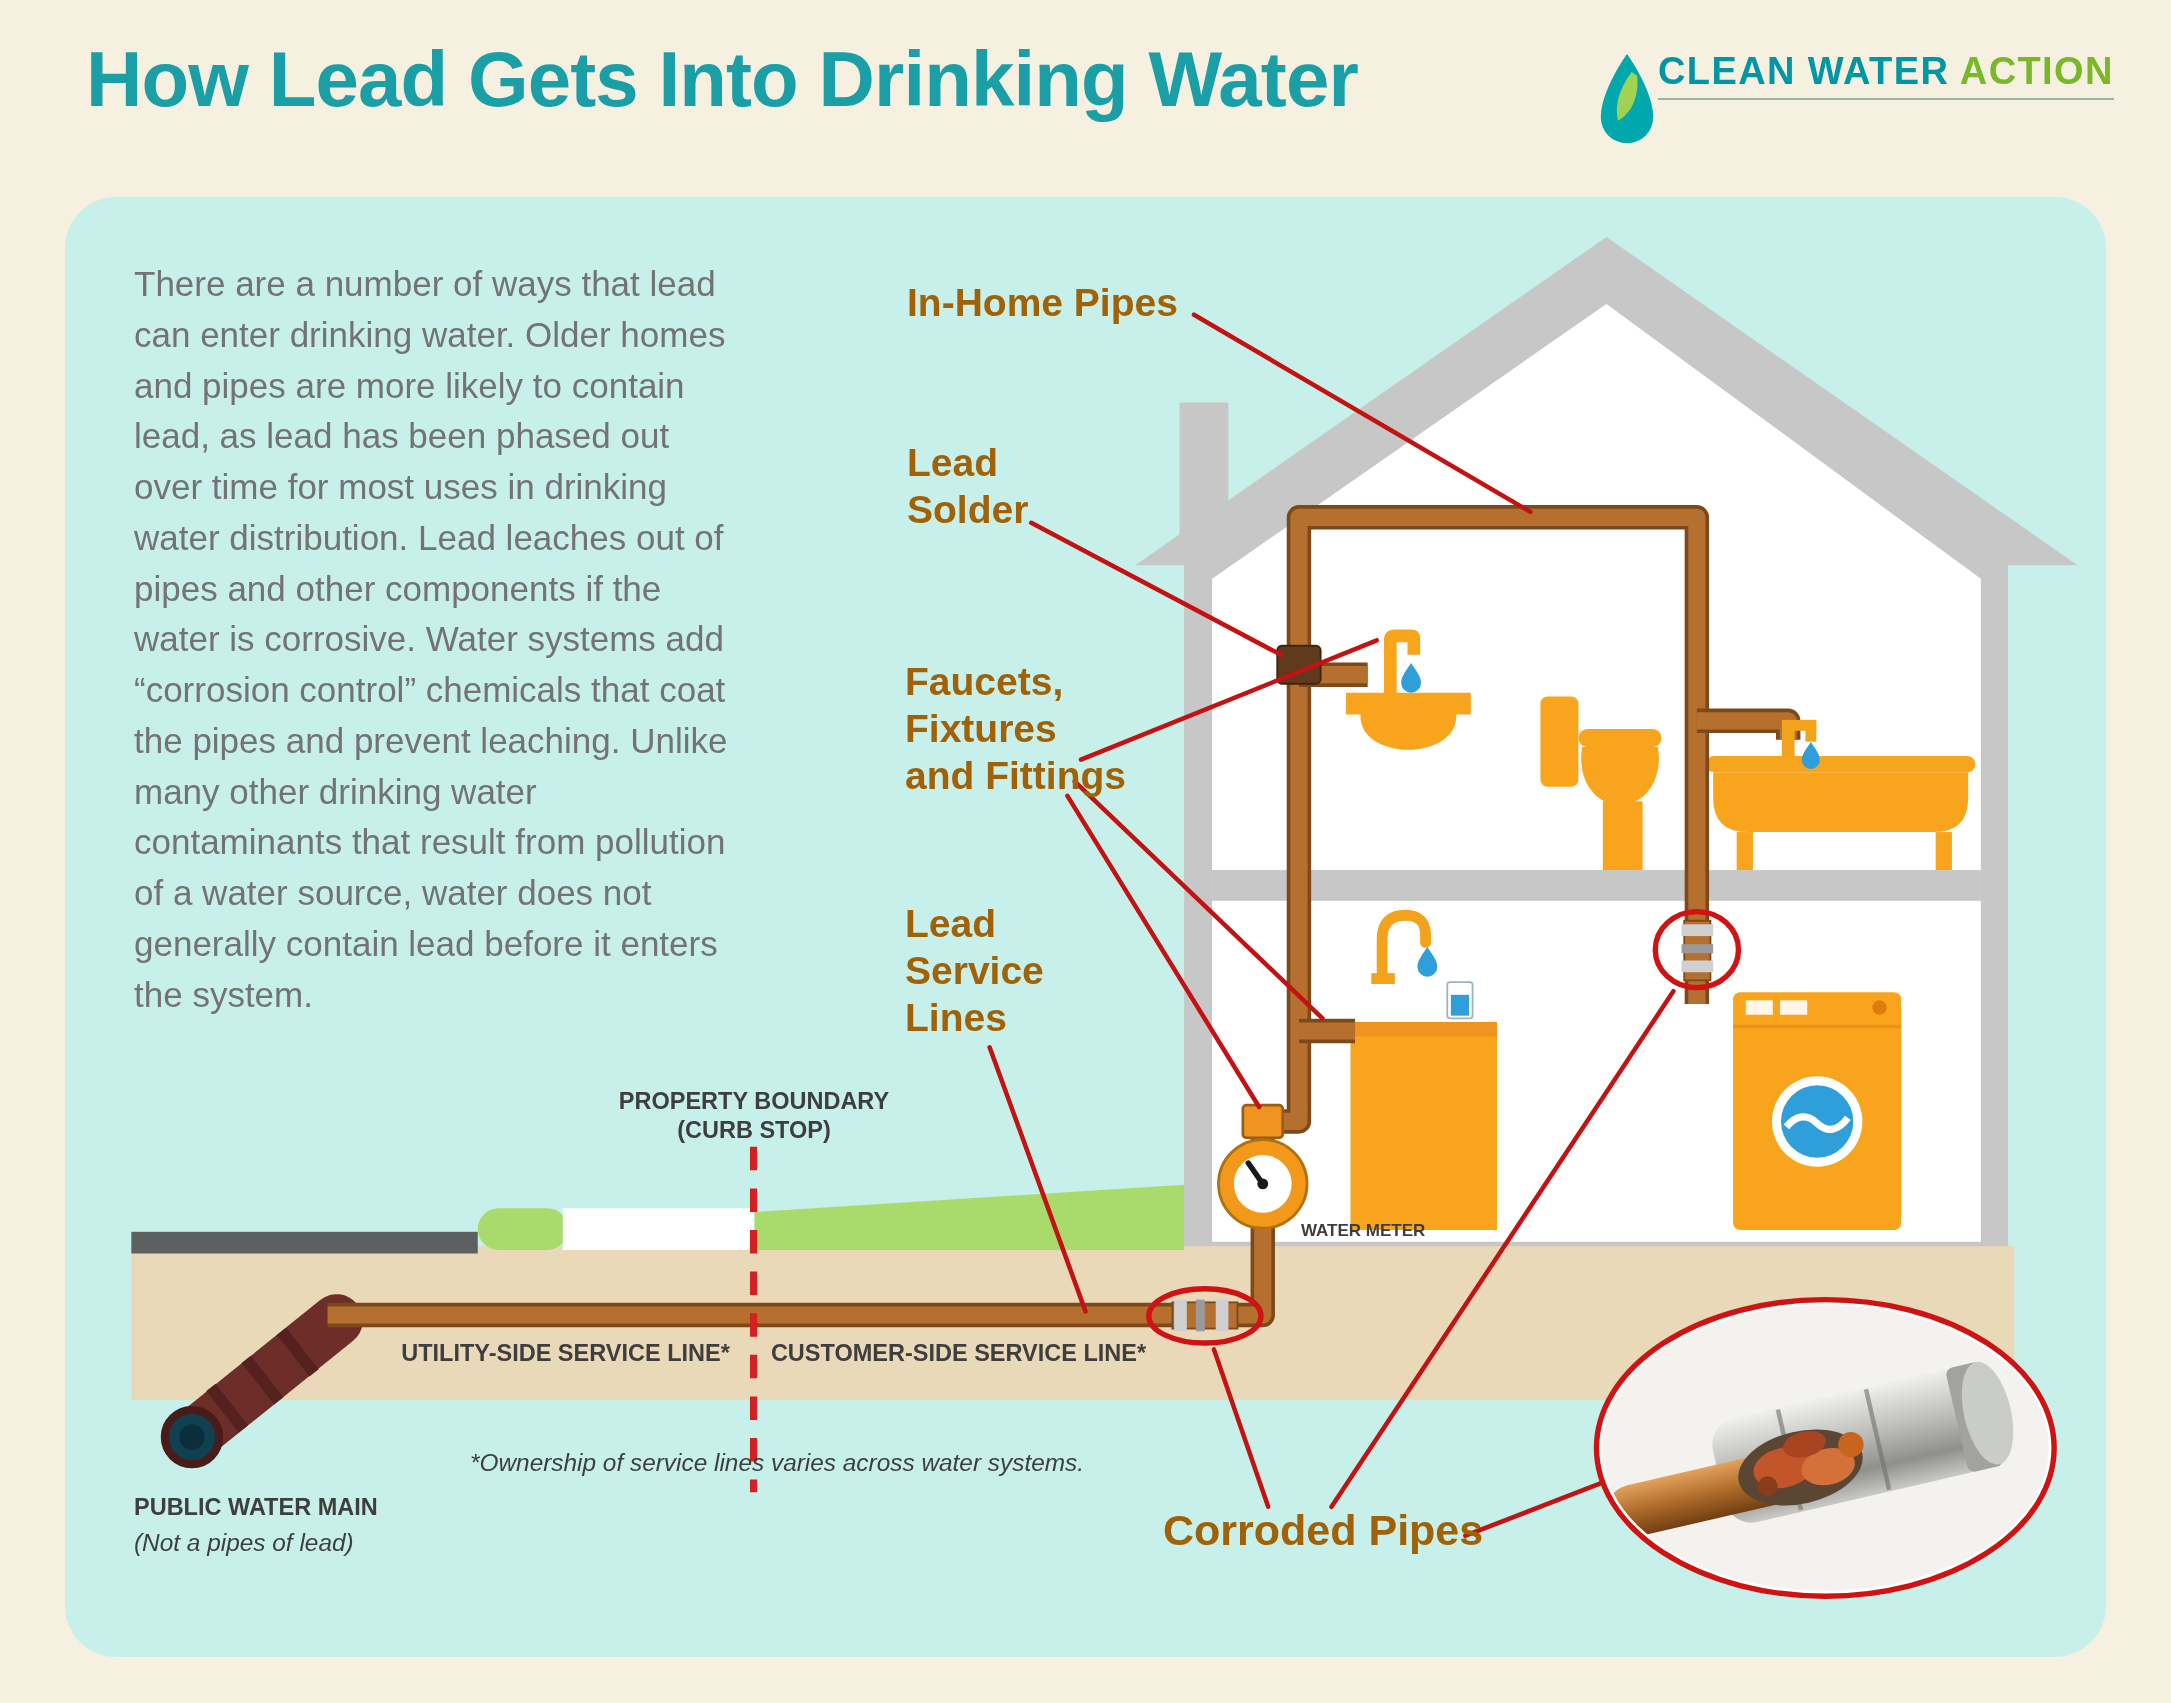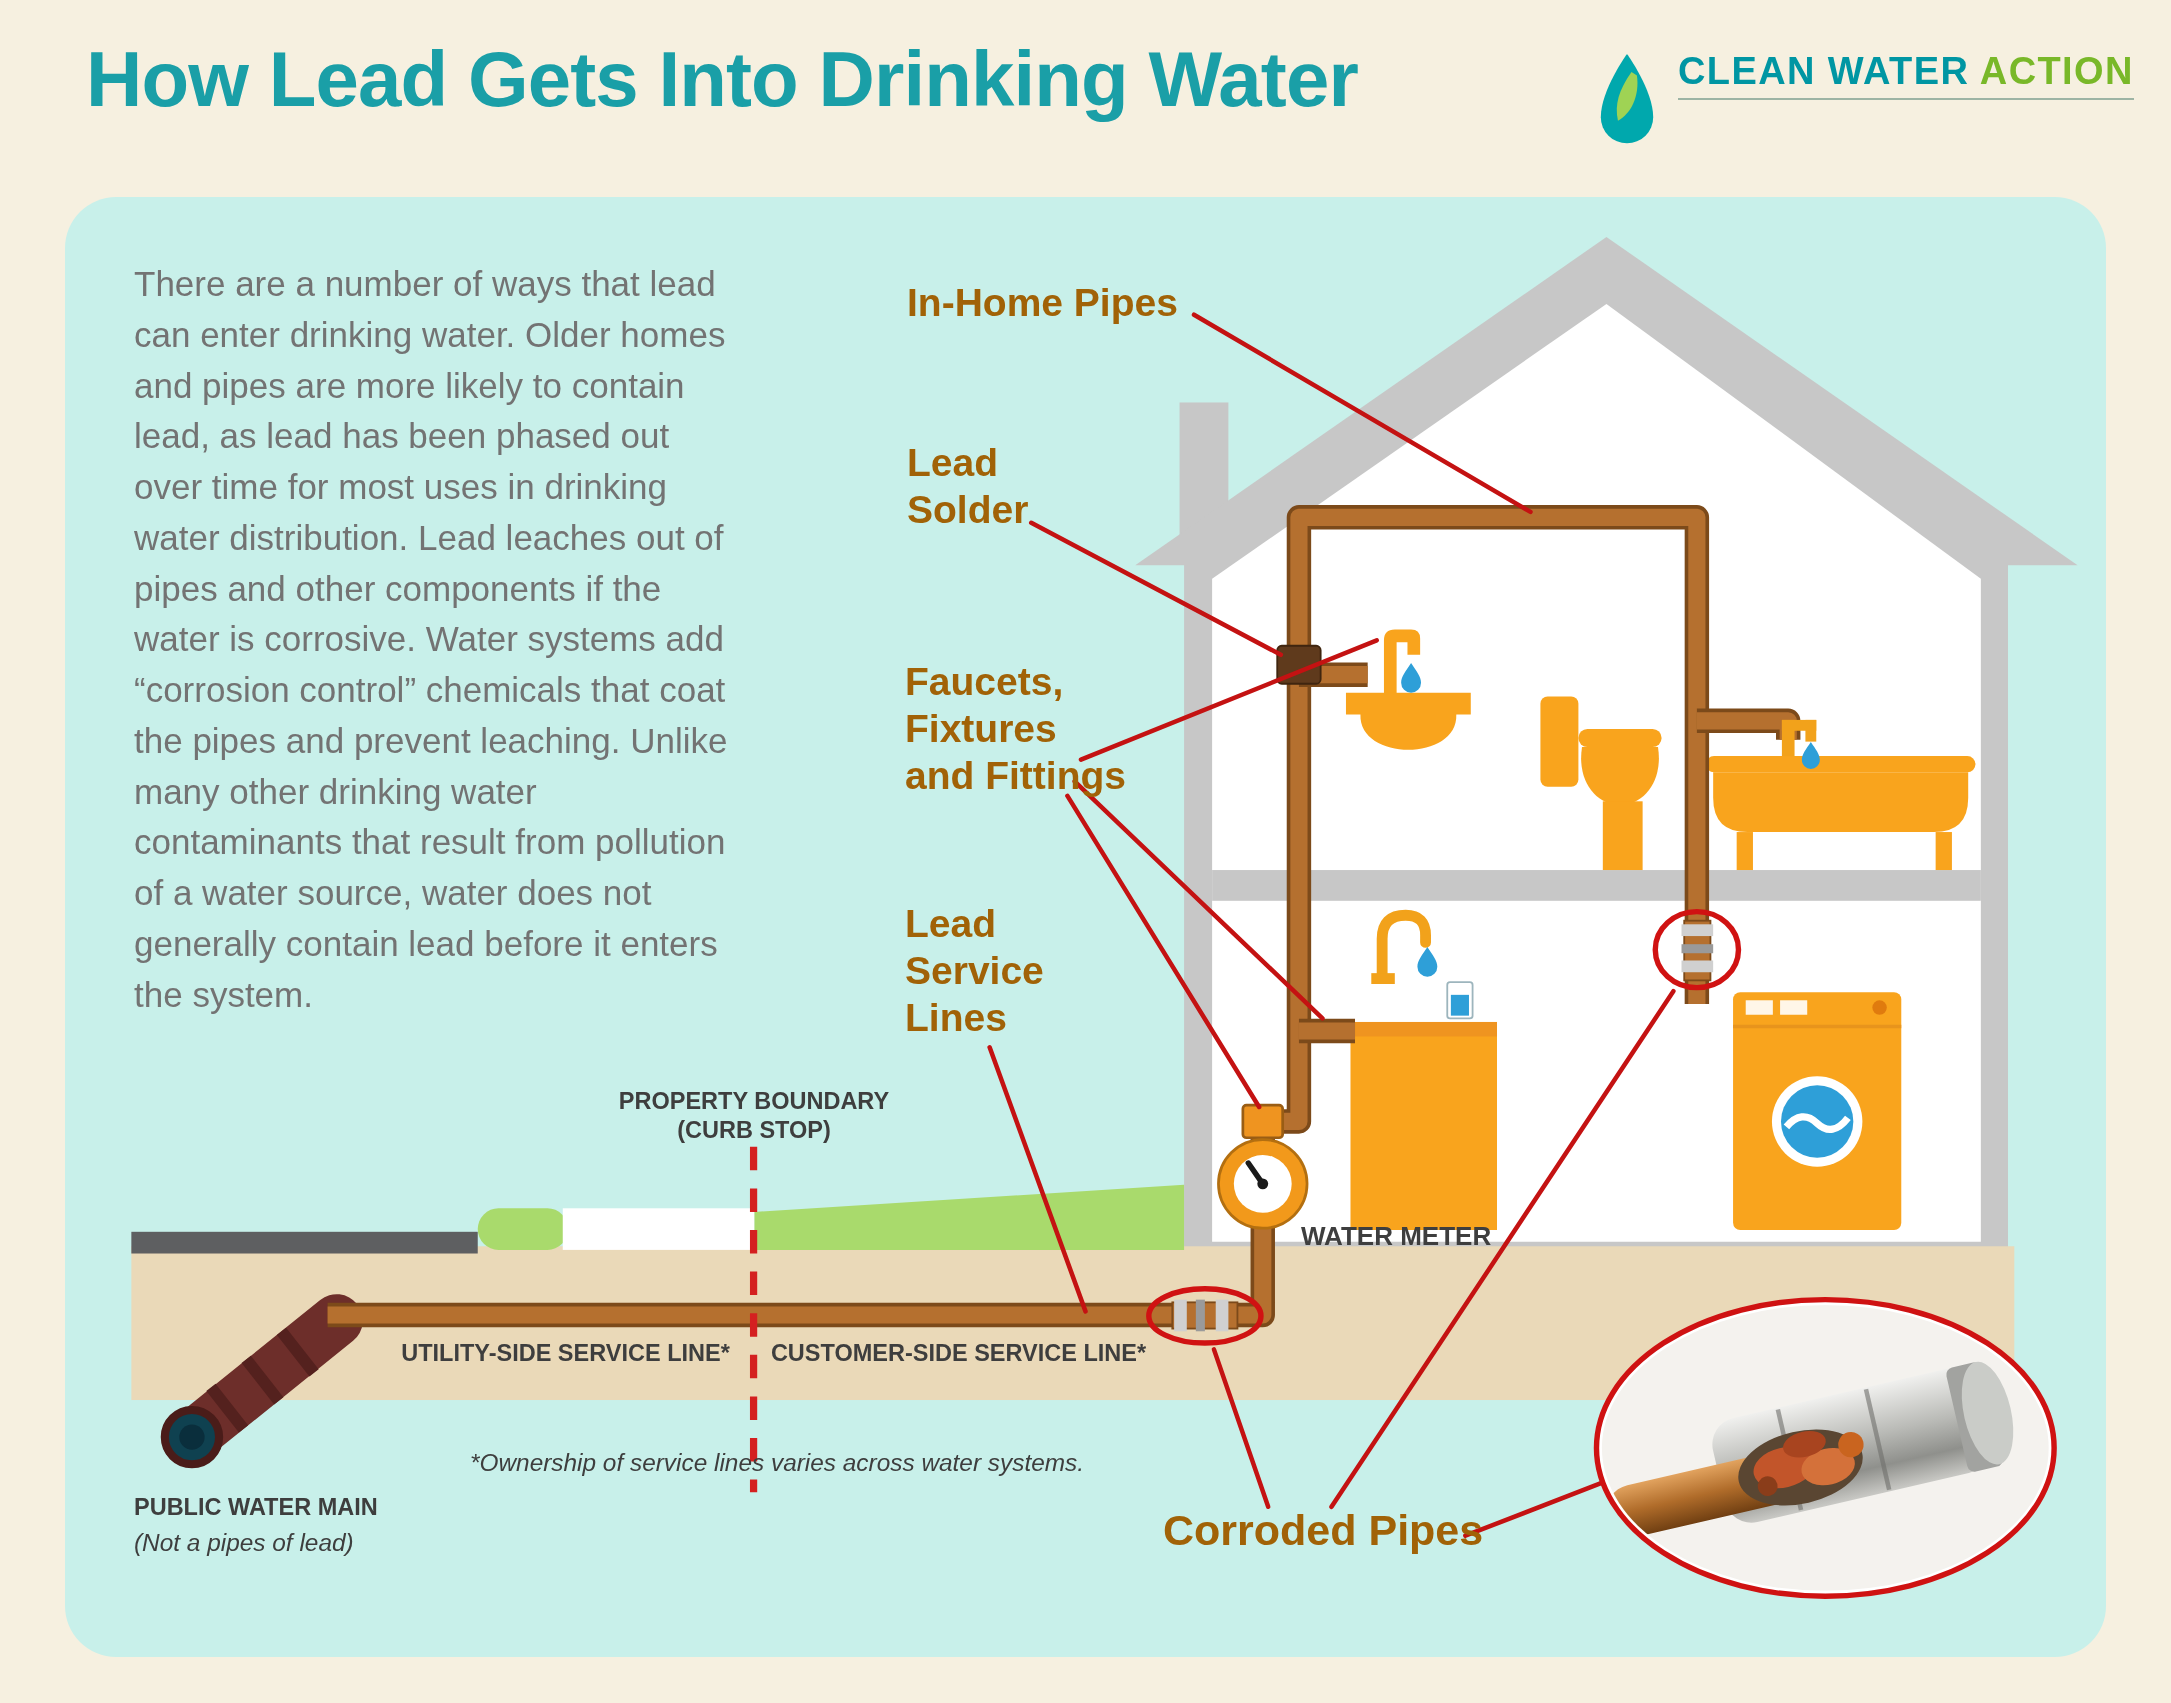--- a/index.html
+++ b/index.html
@@ -1,19 +1,19 @@
 <!DOCTYPE html>
 <html style="font-size:14.5px"><head>
 <meta charset="utf-8">
 <style>
   *{margin:0;padding:0;box-sizing:border-box}
   html,body{width:2171px;height:1703px}
   body{background:#f6f0e0;font-family:"Liberation Sans",sans-serif;position:relative;overflow:hidden}
   .title{position:absolute;left:86px;top:34px;font-size:78px;font-weight:bold;color:#1a9fa7;letter-spacing:-0.9px}
-  .logo{position:absolute;left:1599px;top:52px;display:flex;align-items:flex-start;gap:23px}
+  .logo{position:absolute;left:1599px;top:52px;display:flex;align-items:flex-start;gap:3px}
   .logo-text{font-size:38px;font-weight:bold;letter-spacing:1.4px;line-height:1}
   .logo-row{white-space:nowrap}
   .logo-rule{height:0;border-top:2.7px solid #9db4a4;margin:8.1px 0 7.2px}
   .lt-teal{color:#0096a3}.lt-green{color:#79b829}.lt-purple{color:#47279e}
   .panel{position:absolute;left:65px;top:197px;width:2041px;height:1460px;background:#c8f0ea;border-radius:51px}
   svg.diagram{position:absolute;left:0;top:0}
   .intro{position:absolute;left:134px;top:259px;width:608px;font-size:35px;line-height:1.45;color:#737373}
   .callout{position:absolute;color:#a16207;font-weight:bold;font-size:39px;line-height:1.2;white-space:pre-line}
   .callout.big{font-size:43px}
   .slabel{position:absolute;color:#3e3e3e;font-weight:bold;font-size:23.5px}
@@ -222,21 +222,21 @@
   <div class="callout" style="left:905px;top:659px">Faucets,
 Fixtures
 and Fittings</div>
   <div class="callout" style="left:905px;top:901px">Lead
 Service
 Lines</div>
   <div class="callout big" style="left:1163px;top:1505px">Corroded Pipes</div>
 
   <div class="slabel center" style="left:573px;top:1087px;width:362px;line-height:1.25">PROPERTY BOUNDARY
 (CURB STOP)</div>
-  <div class="slabel" style="left:1301px;top:1221px;font-size:26px">WATER METER</div>
+  <div class="slabel" style="left:1301px;top:1221px;font-size:17px">WATER METER</div>
   <div class="slabel center" style="left:387px;top:1340px;width:357px">UTILITY-SIDE SERVICE LINE*</div>
   <div class="slabel center" style="left:764px;top:1340px;width:389px">CUSTOMER-SIDE SERVICE LINE*</div>
   <div class="slabel" style="left:134px;top:1494px">PUBLIC WATER MAIN</div>
   <div class="note" style="left:134px;top:1529px">(Not a pipes of lead)</div>
   <div class="note" style="left:470px;top:1449px">*Ownership of service lines varies across water systems.</div>
 
 </div>
 
 
 </body></html>

